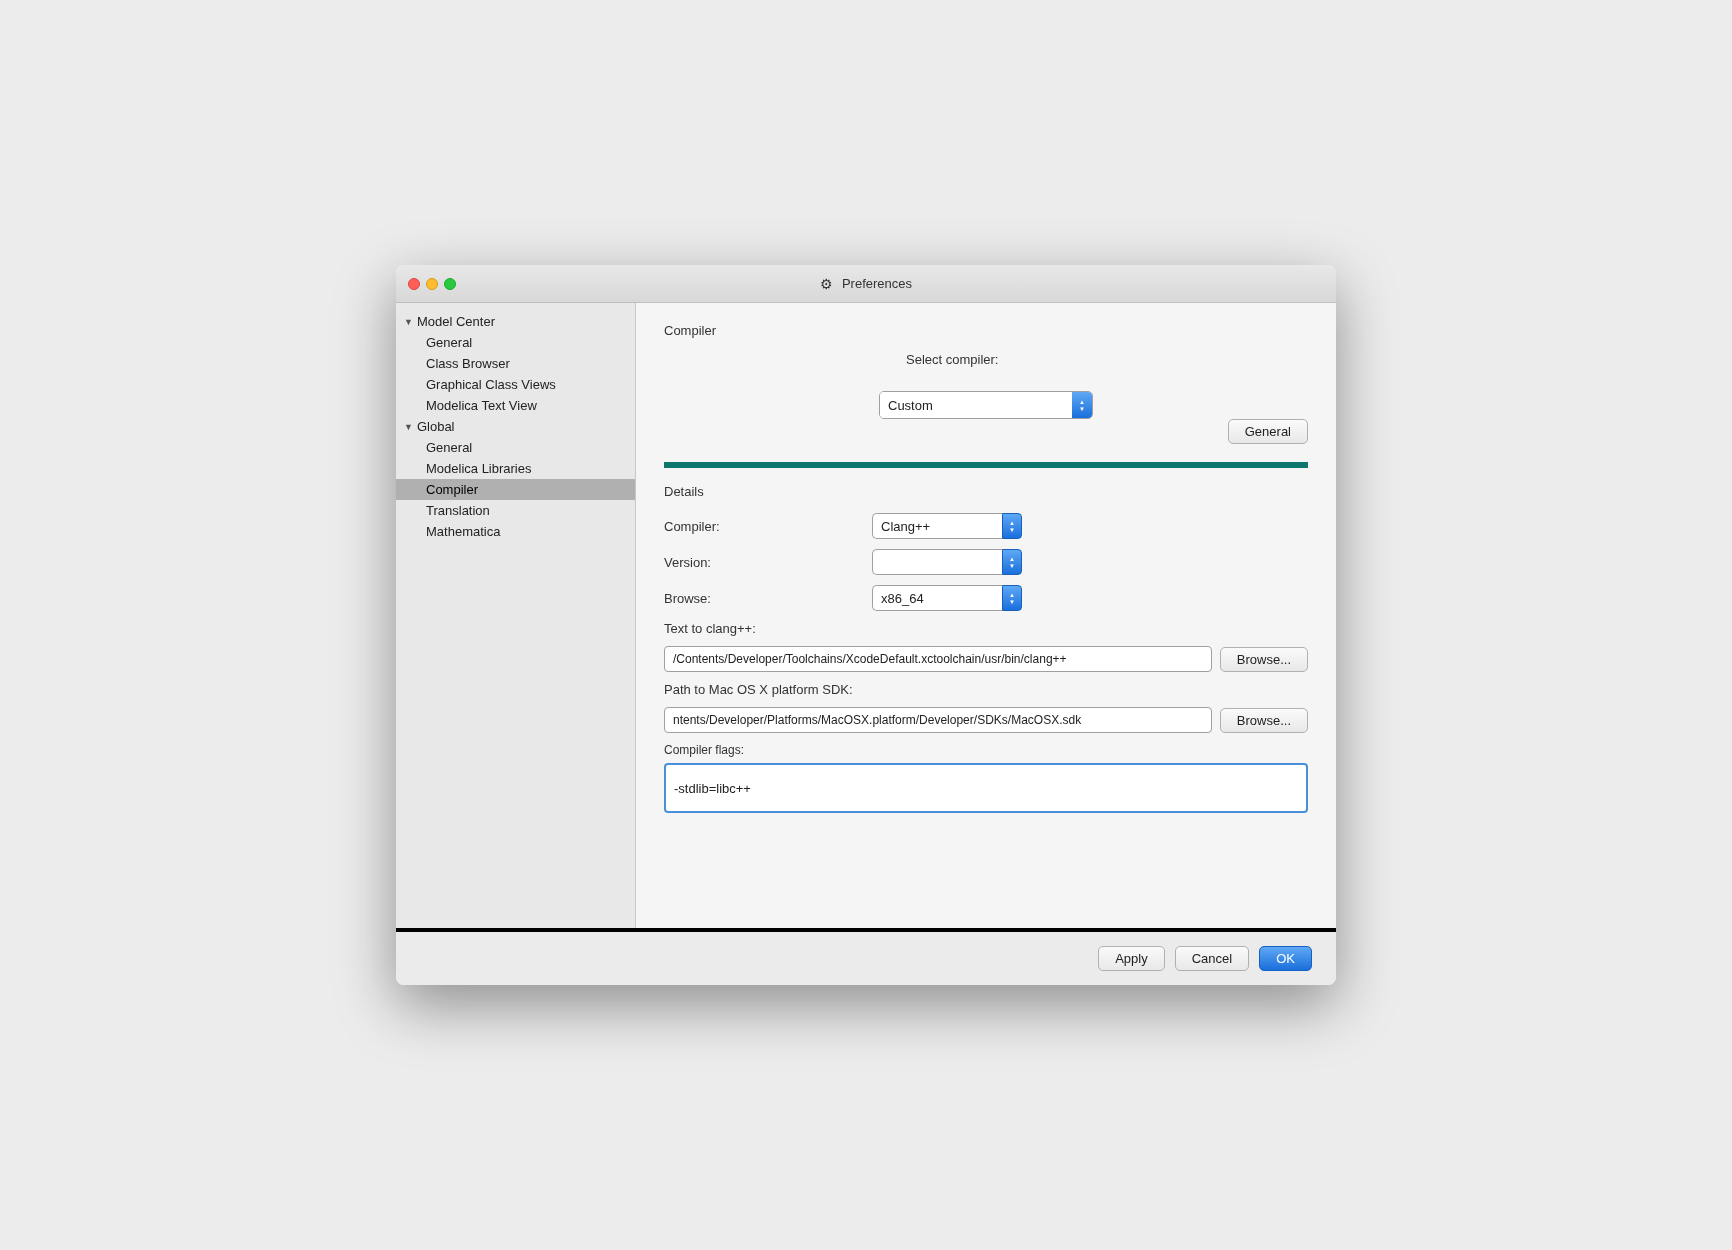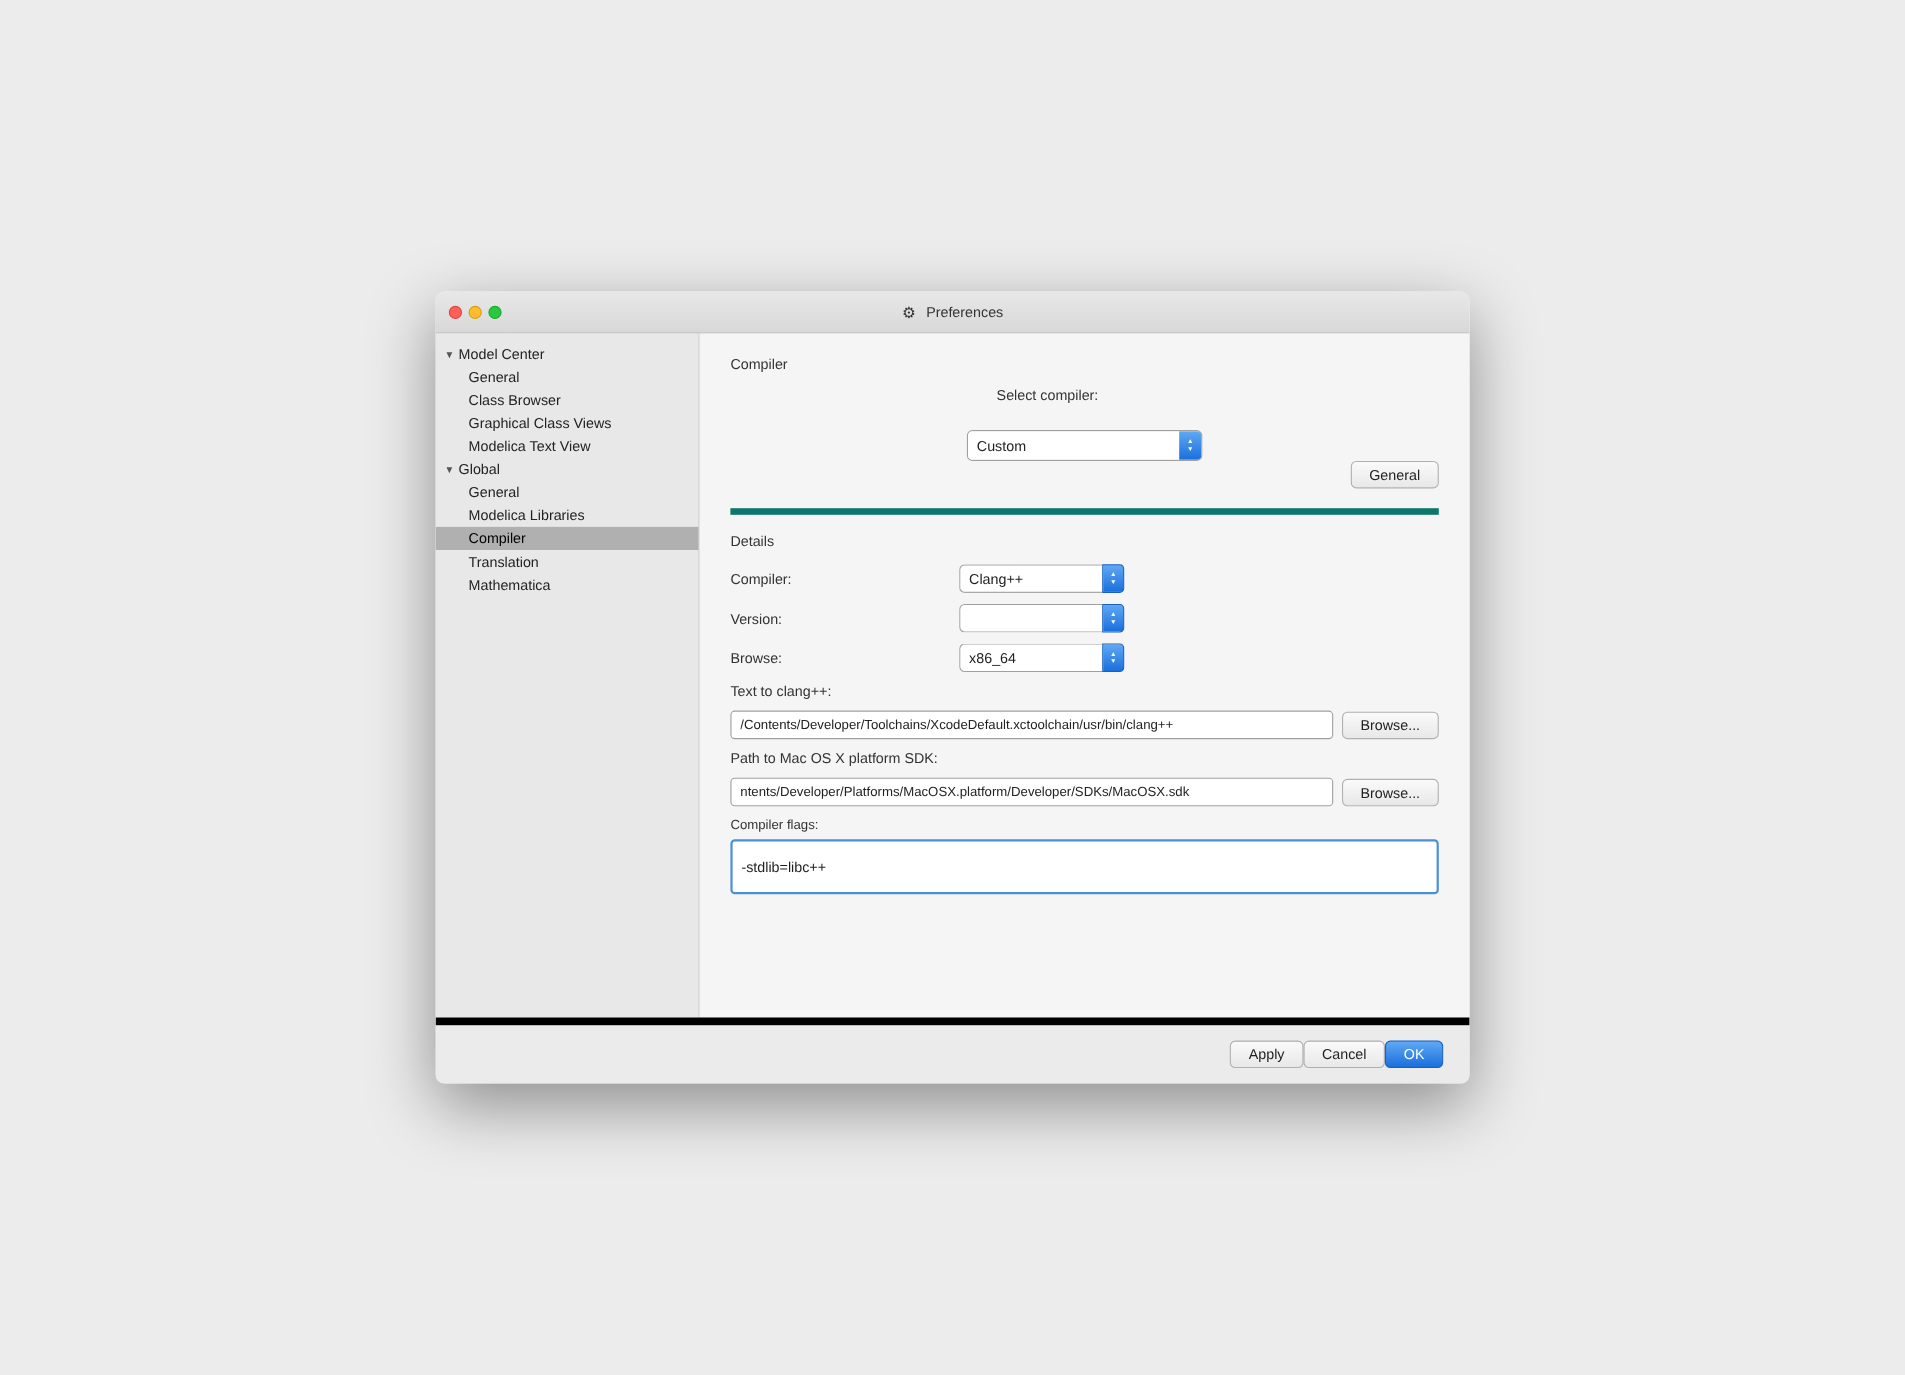--- a/index.html
+++ b/index.html
@@ -194,21 +194,22 @@
       font-size: 13px;
       background: white;
       color: #222;
       outline: none;
     }
     .bottom-bar {
       display: flex;
       justify-content: flex-end;
       align-items: center;
       padding: 14px 24px;
-      border-top: 7px solid #000000;
+      gap: 10px;
+      border-top: 4px solid #000000;
       background: #ebebeb;
     }
     .combo-wrapper {
       display: flex;
       align-items: center;
       border: 1px solid #a0a0a0;
       border-radius: 5px;
       overflow: hidden;
       min-width: 160px;
     }

